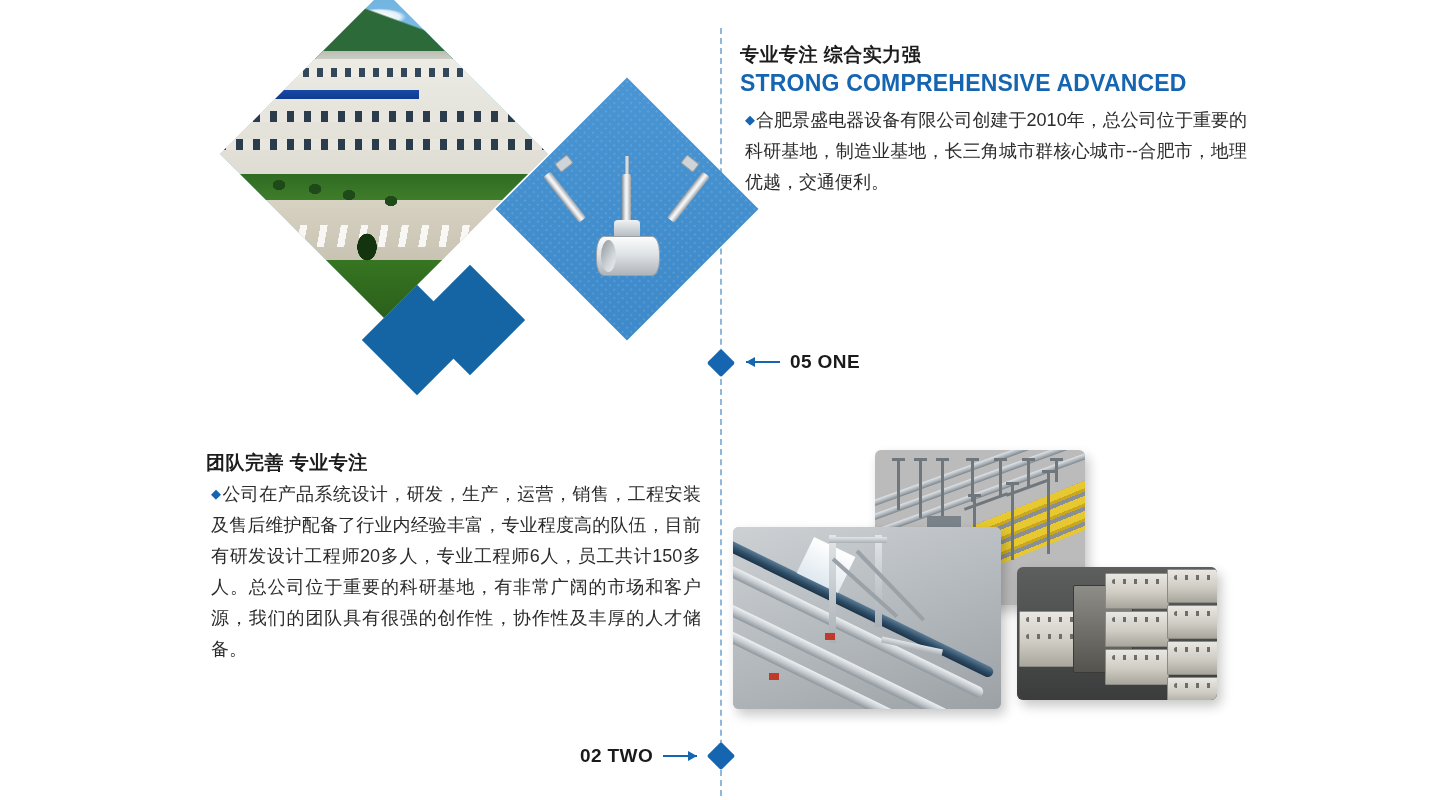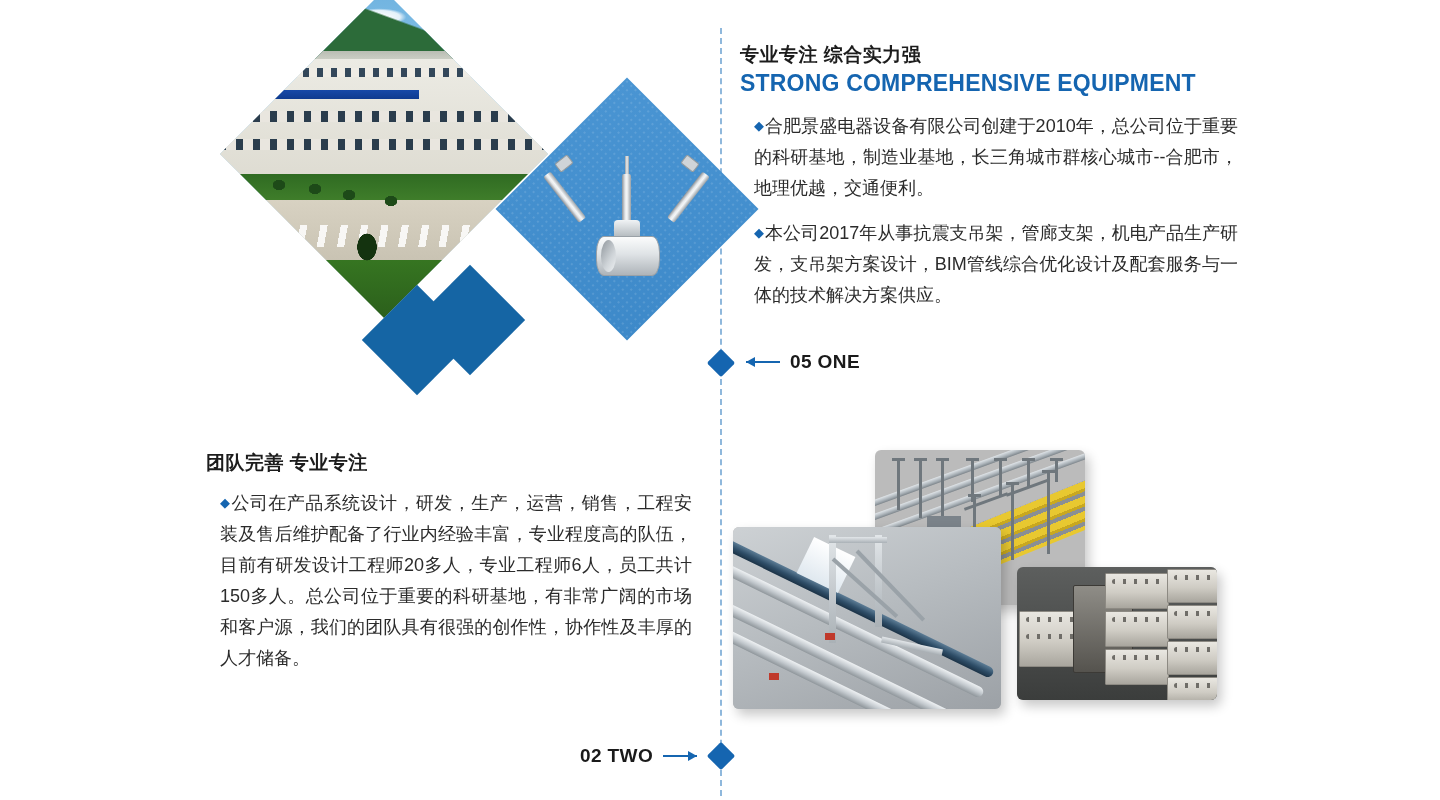--- a/index.html
+++ b/index.html
@@ -93,21 +93,21 @@
     font-size: 23px;
     color: #1565b0;
     letter-spacing: .2px;
     line-height: 1.2;
     margin: 0 0 8px 0;
   }
   .para {
     font-size: 18px;
     line-height: 1.72;
     color: #2b2b2b;
-    margin: 14px;
+    margin: 5px;
     text-align: justify;
   }
   .para .bullet {
     color: #1565b0;
     font-size: 13px;
     vertical-align: 2px;
     margin-right: 1px;
   }
 
   
@@ -369,23 +369,22 @@
       <div style="position:absolute; left:80px; top:104px; width:26px; height:20px; border-radius:4px; background:linear-gradient(180deg,#f0f3f5,#a9b0b5);"></div>
 
       <div class="brace-clamp" style="left:62px; top:120px;"></div>
     </div>
   </div>
 
 </div>
 
 <div class="block" id="block-one">
   <h2 class="cn-title">专业专注 综合实力强</h2>
-  <h3 class="en-title">STRONG COMPREHENSIVE EQUIPMENT</h3>
+  <h3 class="en-title">STRONG COMPREHENSIVE ADVANCED</h3>
   <p class="para"><span class="bullet">◆</span><span>合肥景盛电器设备有限公司创建于2010年，总公司位于重要的科研基地，制造业基地，长三角城市群核心城市--合肥市，地理优越，交通便利。</span></p>
-  <p class="para"><span class="bullet">◆</span><span>本公司2017年从事抗震支吊架，管廊支架，机电产品生产研发，支吊架方案设计，BIM管线综合优化设计及配套服务与一体的技术解决方案供应。</span></p>
 </div>
 
 <div class="node-diamond" id="node-one"></div>
 <div class="step" id="step-one">
   <span class="arrow-line left"></span>
   <span>05 ONE</span>
 </div>
 
 <div class="block" id="block-two">
   <h2 class="cn-title">团队完善 专业专注</h2>

